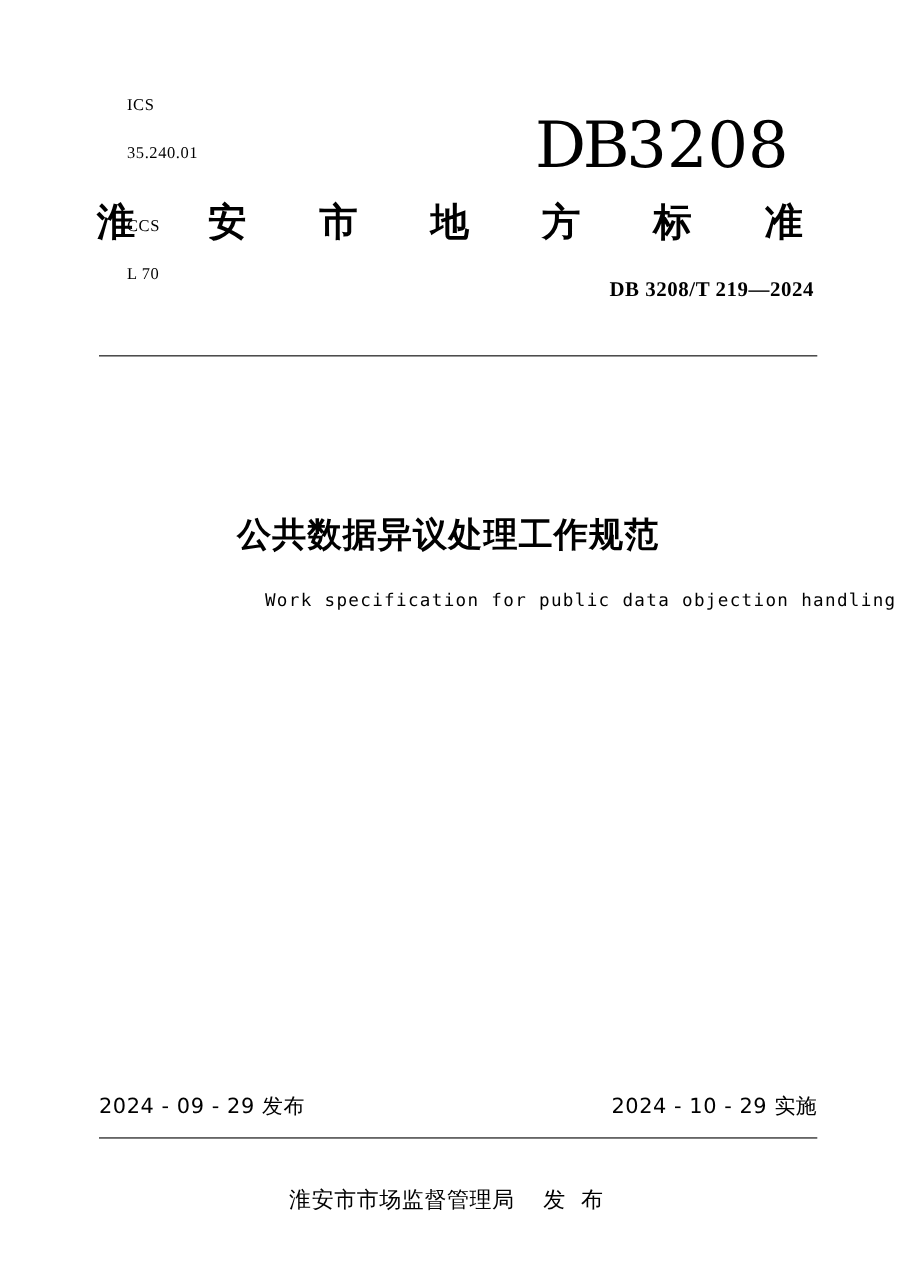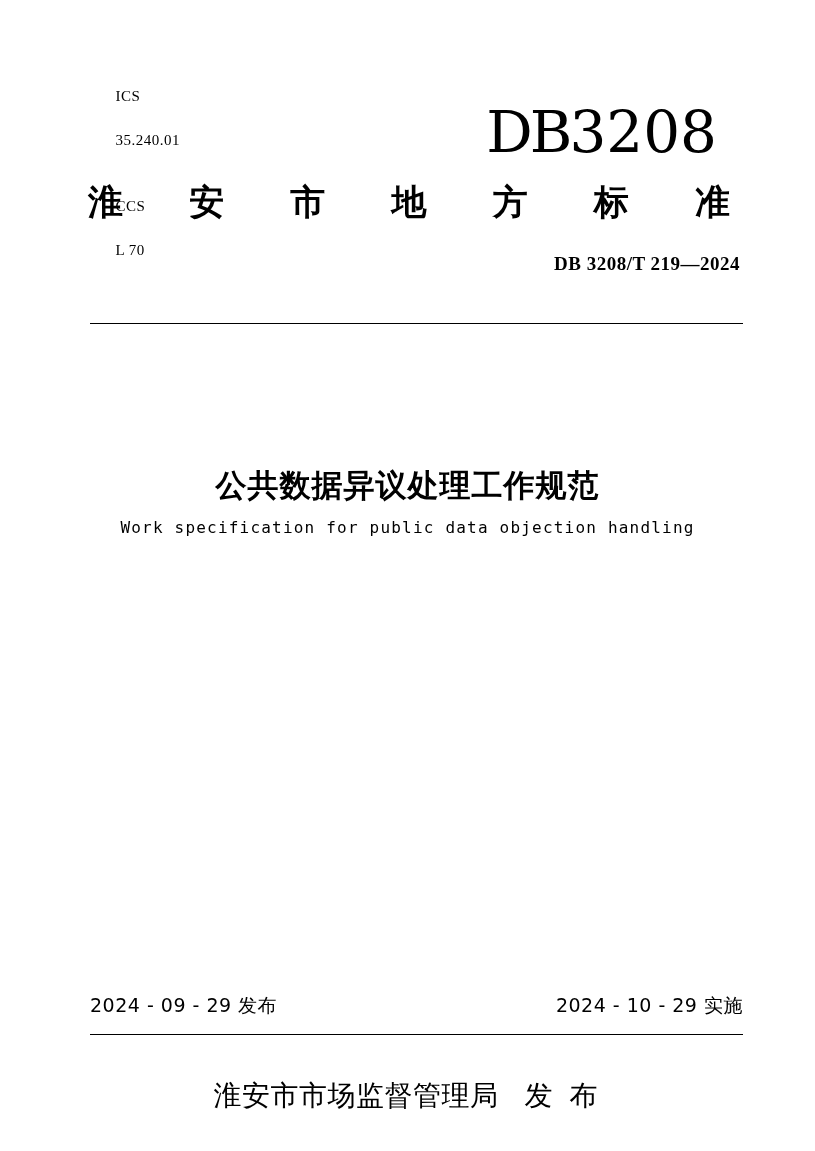--- a/index.html
+++ b/index.html
@@ -111,22 +111,22 @@
     text-align: center;
     font-family: "DejaVu Sans", sans-serif;
     font-weight: bold;
     font-size: 31px;
     letter-spacing: 1px;
   }
   .doc-title-en {
     position: absolute;
     left: 0;
     right: 0;
-    top: 487px;
-    text-align: center;
+    top: 505px;
+    text-align: right;
     font-family: "DejaVu Sans Mono", monospace;
     font-size: 16px;
     letter-spacing: 1.2px;
   }
 
   
   .dates {
     position: absolute;
     left: 90px;
     right: 72px;
@@ -147,21 +147,21 @@
   }
 
   
   .issuer {
     position: absolute;
     left: 0;
     right: 0;
     top: 1046px;
     text-align: center;
     font-family: "DejaVu Sans", sans-serif;
-    font-size: 28px;
+    font-size: 20px;
     letter-spacing: 0.5px;
   }
   .issuer .gap {
     display: inline-block;
     width: 26px;
   }
   .issuer .pub {
     letter-spacing: 4px;
   }
 </style>

